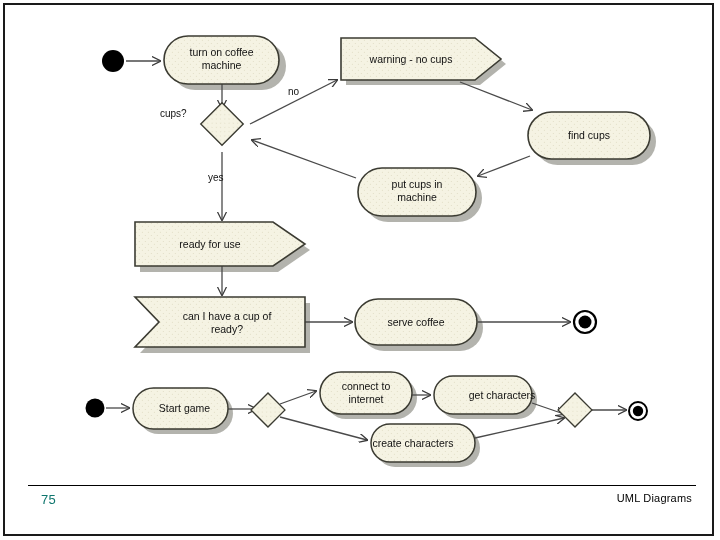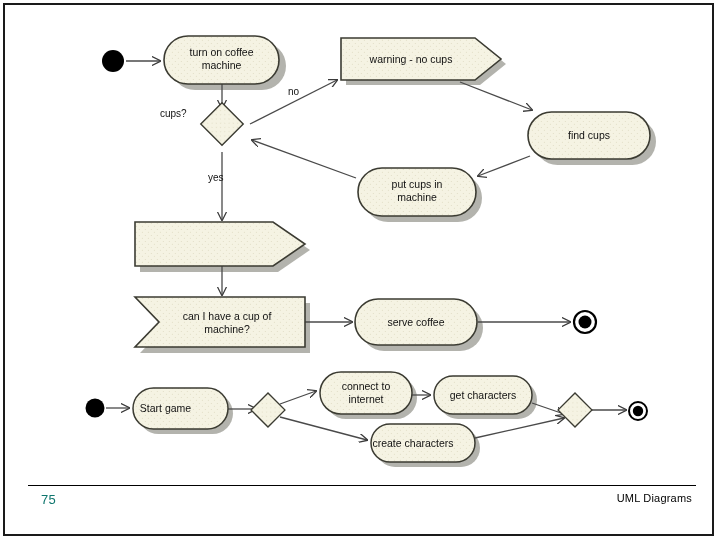--- a/index.html
+++ b/index.html
@@ -193,34 +193,35 @@
   <div class="node-label" style="left:164px; top:46px; width:115px;">turn on coffee
 machine</div>
 
   <div class="node-label" style="left:341px; top:53px; width:140px;">warning - no cups</div>
 
   <div class="node-label" style="left:528px; top:129px; width:122px;">find cups</div>
 
   <div class="node-label" style="left:358px; top:178px; width:118px;">put cups in
 machine</div>
 
+  <div class="node-label" style="left:135px; top:238px; width:150px;">ready for use</div>
 
   <div class="node-label" style="left:152px; top:310px; width:150px;">can I have a cup of
-machine?</div>
+ready?</div>
 
   <div class="node-label" style="left:355px; top:316px; width:122px;">serve coffee</div>
 
-  <div class="node-label" style="left:118px; top:402px; width:95px;">Start game</div>
+  <div class="node-label" style="left:137px; top:402px; width:95px;">Start game</div>
 
   <div class="node-label" style="left:320px; top:380px; width:92px;">connect to
 internet</div>
 
   <div class="node-label" style="left:359px; top:437px; width:108px;">create characters</div>
 
-  <div class="node-label" style="left:434px; top:389px; width:98px;">get characters</div>
+  <div class="node-label" style="left:434px; top:389px; width:98px;padding-left:19px;">get characters</div>
 
   <div class="edge-label" style="left:160px; top:108px;">cups?</div>
 
   <div class="edge-label" style="left:288px; top:86px;">no</div>
 
   <div class="edge-label" style="left:208px; top:172px;">yes</div>
 
   <div class="footer-rule"></div>
   <div class="footer-left">75</div>
   <div class="footer-right">UML Diagrams</div>

